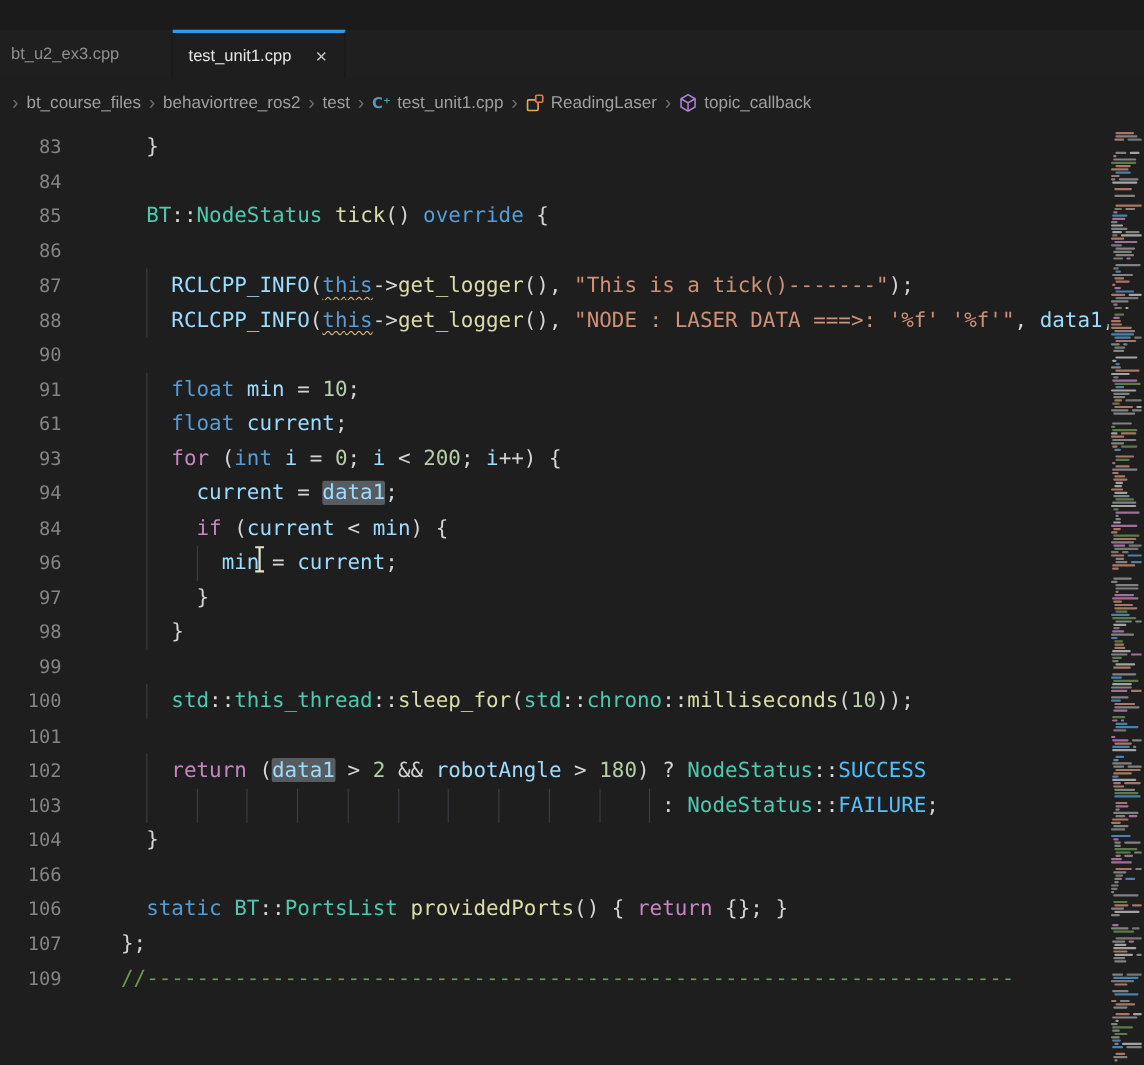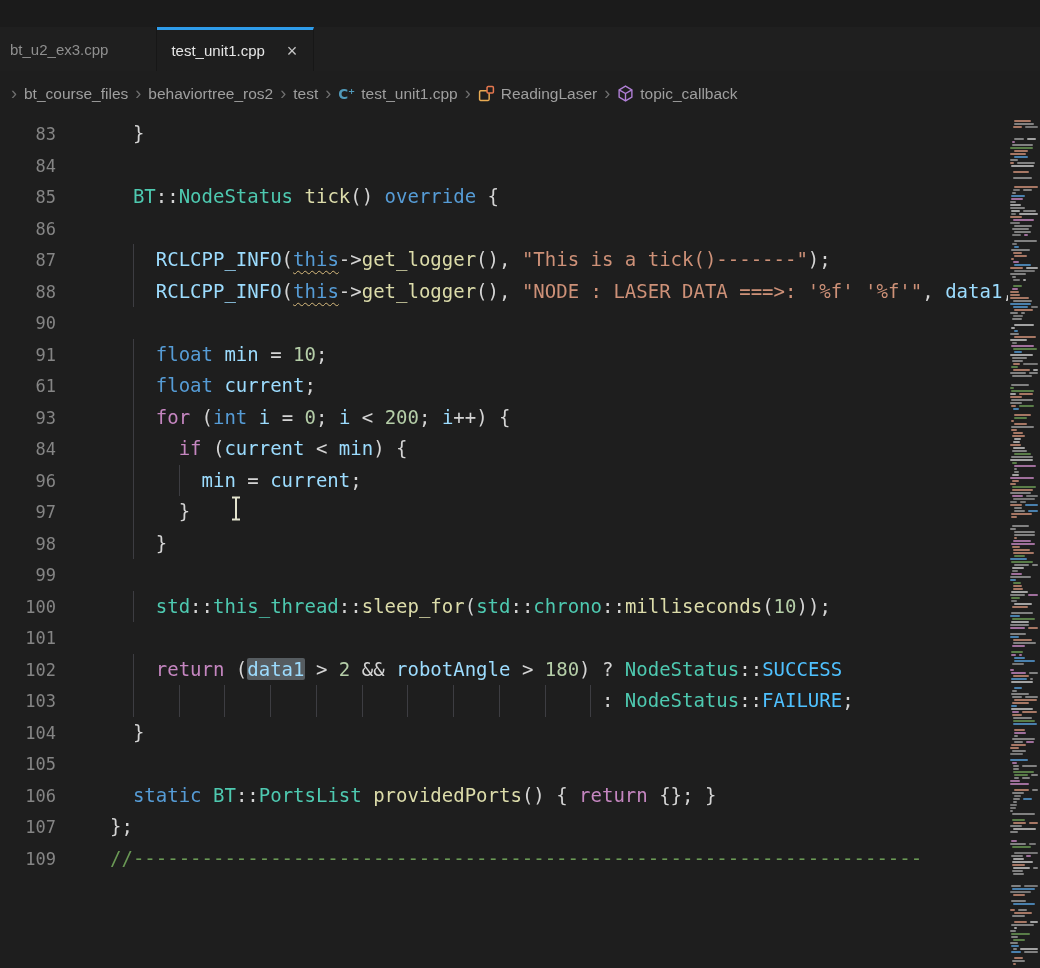--- a/index.html
+++ b/index.html
@@ -123,31 +123,32 @@
         <div class="line"><span class="ln">83</span><span class="code"><span class="tok p">  }</span></span></div>
         <div class="line"><span class="ln">84</span><span class="code"></span></div>
         <div class="line"><span class="ln">85</span><span class="code"><span class="tok p">  </span><span class="tok t">BT</span><span class="tok p">::</span><span class="tok t">NodeStatus</span><span class="tok p"> </span><span class="tok f">tick</span><span class="tok p">() </span><span class="tok b">override</span><span class="tok p"> {</span></span></div>
         <div class="line"><span class="ln">86</span><span class="code"></span></div>
         <div class="line"><span class="ln">87</span><span class="guide" style="left: 132.88px;"></span><span class="code"><span class="tok p">    </span><span class="tok v">RCLCPP_INFO</span><span class="tok p">(</span><span class="tok b sq">this</span><span class="tok p">-&gt;</span><span class="tok f">get_logger</span><span class="tok p">(), </span><span class="tok s">"This is a tick()-------"</span><span class="tok p">);</span></span></div>
         <div class="line"><span class="ln">88</span><span class="guide" style="left: 132.88px;"></span><span class="code"><span class="tok p">    </span><span class="tok v">RCLCPP_INFO</span><span class="tok p">(</span><span class="tok b sq">this</span><span class="tok p">-&gt;</span><span class="tok f">get_logger</span><span class="tok p">(), </span><span class="tok s">"NODE : LASER DATA ===&gt;: '%f' '%f'"</span><span class="tok p">, </span><span class="tok v">data1</span><span class="tok p">,</span></span></div>
         <div class="line"><span class="ln">90</span><span class="code"></span></div>
         <div class="line"><span class="ln">91</span><span class="guide" style="left: 132.88px;"></span><span class="code"><span class="tok p">    </span><span class="tok b">float</span><span class="tok p"> </span><span class="tok v">min</span><span class="tok p"> = </span><span class="tok n">10</span><span class="tok p">;</span></span></div>
         <div class="line"><span class="ln">61</span><span class="guide" style="left: 132.88px;"></span><span class="code"><span class="tok p">    </span><span class="tok b">float</span><span class="tok p"> </span><span class="tok v">current</span><span class="tok p">;</span></span></div>
         <div class="line"><span class="ln">93</span><span class="guide" style="left: 132.88px;"></span><span class="code"><span class="tok p">    </span><span class="tok k">for</span><span class="tok p"> (</span><span class="tok b">int</span><span class="tok p"> </span><span class="tok v">i</span><span class="tok p"> = </span><span class="tok n">0</span><span class="tok p">; </span><span class="tok v">i</span><span class="tok p"> &lt; </span><span class="tok n">200</span><span class="tok p">; </span><span class="tok v">i</span><span class="tok p">++) {</span></span></div>
+        <div class="line"><span class="ln">94</span><span class="guide" style="left: 132.88px;"></span><span class="code"><span class="tok p">      </span><span class="tok v">current</span><span class="tok p"> = </span><span class="tok v hl">data1</span><span class="tok p">;</span></span></div>
         <div class="line"><span class="ln">84</span><span class="guide" style="left: 132.88px;"></span><span class="code"><span class="tok p">      </span><span class="tok k">if</span><span class="tok p"> (</span><span class="tok v">current</span><span class="tok p"> &lt; </span><span class="tok v">min</span><span class="tok p">) {</span></span></div>
         <div class="line"><span class="ln">96</span><span class="guide" style="left: 132.88px;"></span><span class="guide" style="left: 178.64px;"></span><span class="code"><span class="tok p">        </span><span class="tok v">min</span><span class="tok p"> = </span><span class="tok v">current</span><span class="tok p">;</span></span></div>
         <div class="line"><span class="ln">97</span><span class="guide" style="left: 132.88px;"></span><span class="code"><span class="tok p">      }</span></span></div>
         <div class="line"><span class="ln">98</span><span class="guide" style="left: 132.88px;"></span><span class="code"><span class="tok p">    }</span></span></div>
         <div class="line"><span class="ln">99</span><span class="code"></span></div>
         <div class="line"><span class="ln">100</span><span class="guide" style="left: 132.88px;"></span><span class="code"><span class="tok p">    </span><span class="tok t">std</span><span class="tok p">::</span><span class="tok t">this_thread</span><span class="tok p">::</span><span class="tok f">sleep_for</span><span class="tok p">(</span><span class="tok t">std</span><span class="tok p">::</span><span class="tok t">chrono</span><span class="tok p">::</span><span class="tok f">milliseconds</span><span class="tok p">(</span><span class="tok n">10</span><span class="tok p">));</span></span></div>
         <div class="line"><span class="ln">101</span><span class="code"></span></div>
         <div class="line"><span class="ln">102</span><span class="guide" style="left: 132.88px;"></span><span class="code"><span class="tok p">    </span><span class="tok k">return</span><span class="tok p"> (</span><span class="tok v hl">data1</span><span class="tok p"> &gt; </span><span class="tok n">2</span><span class="tok p"> &amp;&amp; </span><span class="tok v">robotAngle</span><span class="tok p"> &gt; </span><span class="tok n">180</span><span class="tok p">) ? </span><span class="tok t">NodeStatus</span><span class="tok p">::</span><span class="tok e">SUCCESS</span></span></div>
         <div class="line"><span class="ln">103</span><span class="guide" style="left: 132.88px;"></span><span class="guide" style="left: 178.64px;"></span><span class="guide" style="left: 224.4px;"></span><span class="guide" style="left: 270.16px;"></span><span class="guide" style="left: 315.92px;"></span><span class="guide" style="left: 361.68px;"></span><span class="guide" style="left: 407.44px;"></span><span class="guide" style="left: 453.2px;"></span><span class="guide" style="left: 498.96px;"></span><span class="guide" style="left: 544.72px;"></span><span class="guide" style="left: 590.48px;"></span><span class="code"><span class="tok p">                                           </span><span class="tok p">: </span><span class="tok t">NodeStatus</span><span class="tok p">::</span><span class="tok e">FAILURE</span><span class="tok p">;</span></span></div>
         <div class="line"><span class="ln">104</span><span class="code"><span class="tok p">  }</span></span></div>
-        <div class="line"><span class="ln">105</span><span class="code"></span></div>
+        <div class="line"><span class="ln">166</span><span class="code"></span></div>
         <div class="line"><span class="ln">106</span><span class="code"><span class="tok p">  </span><span class="tok b">static</span><span class="tok p"> </span><span class="tok t">BT</span><span class="tok p">::</span><span class="tok t">PortsList</span><span class="tok p"> </span><span class="tok f">providedPorts</span><span class="tok p">() { </span><span class="tok k">return</span><span class="tok p"> {}; }</span></span></div>
         <div class="line"><span class="ln">107</span><span class="code"><span class="tok p">};</span></span></div>
         <div class="line"><span class="ln">109</span><span class="code"><span class="tok c">//---------------------------------------------------------------------</span></span></div>
       </div>
     <div class="minimap">
         <div class="mmbar" style="top: 4px; left: 6px; width: 17px; background: rgb(206, 145, 120);"></div>
         <div class="mmbar" style="top: 7px; left: 6px; width: 20px; background: rgb(157, 157, 157);"></div>
         <div class="mmbar" style="top: 10px; left: 5px; width: 9px; background: rgb(206, 145, 120);"></div>
         <div class="mmbar" style="top: 10px; left: 17px; width: 13px; background: rgb(143, 143, 143);"></div>
         <div class="mmbar" style="top: 22px; left: 6px; width: 10px; background: rgb(157, 157, 157);"></div>

